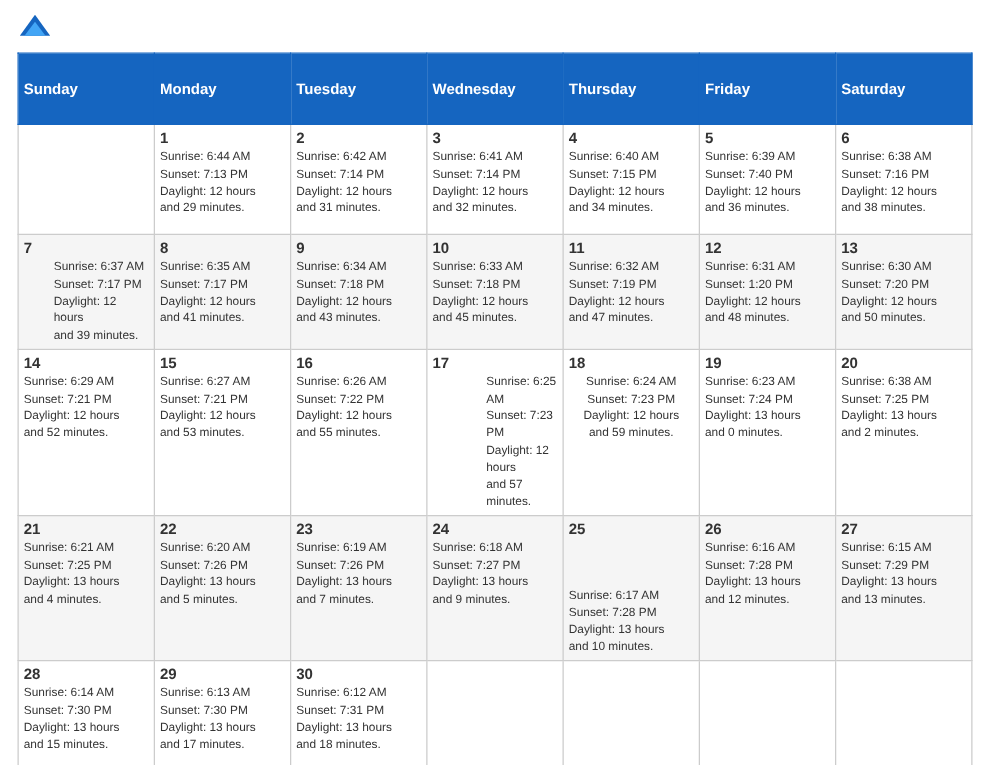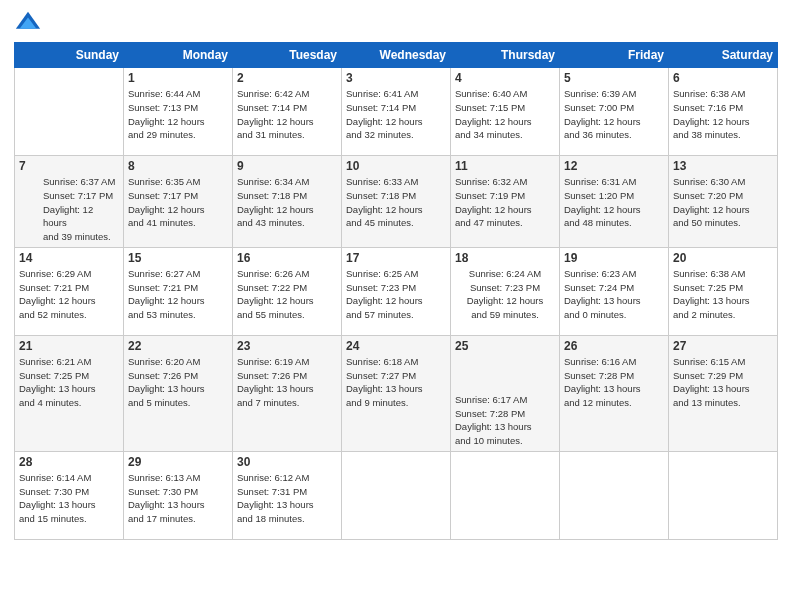--- a/index.html
+++ b/index.html
@@ -63,22 +63,22 @@
     .calendar {
       width: 100%;
       border-collapse: collapse;
       table-layout: fixed;
     }
     .calendar thead th {
       background: #1565c0;
       color: #fff;
       font-weight: bold;
       font-size: 12px;
-      padding: 5px 4px;
-      text-align: right;
+      padding: 21px 4px;
+      text-align: left;
       border: 1px solid #1565c0;
     }
     .calendar tbody td {
       border: 1px solid #ccc;
       vertical-align: top;
       padding: 3px 4px;
       height: 88px;
       background: #fff;
     }
     .calendar tbody tr:nth-child(even) td {
@@ -160,21 +160,21 @@
           <td>
             <span class="day-num">4</span>
             <div class="day-info" style="white-space: pre-line;">Sunrise: 6:40 AM
 Sunset: 7:15 PM
 Daylight: 12 hours
 and 34 minutes.</div>
           </td>
           <td>
             <span class="day-num">5</span>
             <div class="day-info" style="white-space: pre-line;">Sunrise: 6:39 AM
-Sunset: 7:00 PM
+Sunset: 7:40 PM
 Daylight: 12 hours
 and 36 minutes.</div>
           </td>
           <td>
             <span class="day-num">6</span>
             <div class="day-info" style="white-space: pre-line;">Sunrise: 6:38 AM
 Sunset: 7:16 PM
 Daylight: 12 hours
 and 38 minutes.</div>
           </td>
@@ -247,21 +247,21 @@
           </td>
           <td>
             <span class="day-num">16</span>
             <div class="day-info" style="white-space: pre-line;">Sunrise: 6:26 AM
 Sunset: 7:22 PM
 Daylight: 12 hours
 and 55 minutes.</div>
           </td>
           <td>
             <span class="day-num">17</span>
-            <div class="day-info" style="white-space: pre-line;">Sunrise: 6:25 AM
+            <div class="day-info" style="white-space: pre-line; margin-left: 43px;">Sunrise: 6:25 AM
 Sunset: 7:23 PM
 Daylight: 12 hours
 and 57 minutes.</div>
           </td>
           <td>
             <span class="day-num">18</span>
             <div class="day-info" style="white-space: pre-line; text-align: center;">Sunrise: 6:24 AM
 Sunset: 7:23 PM
 Daylight: 12 hours
 and 59 minutes.</div>

